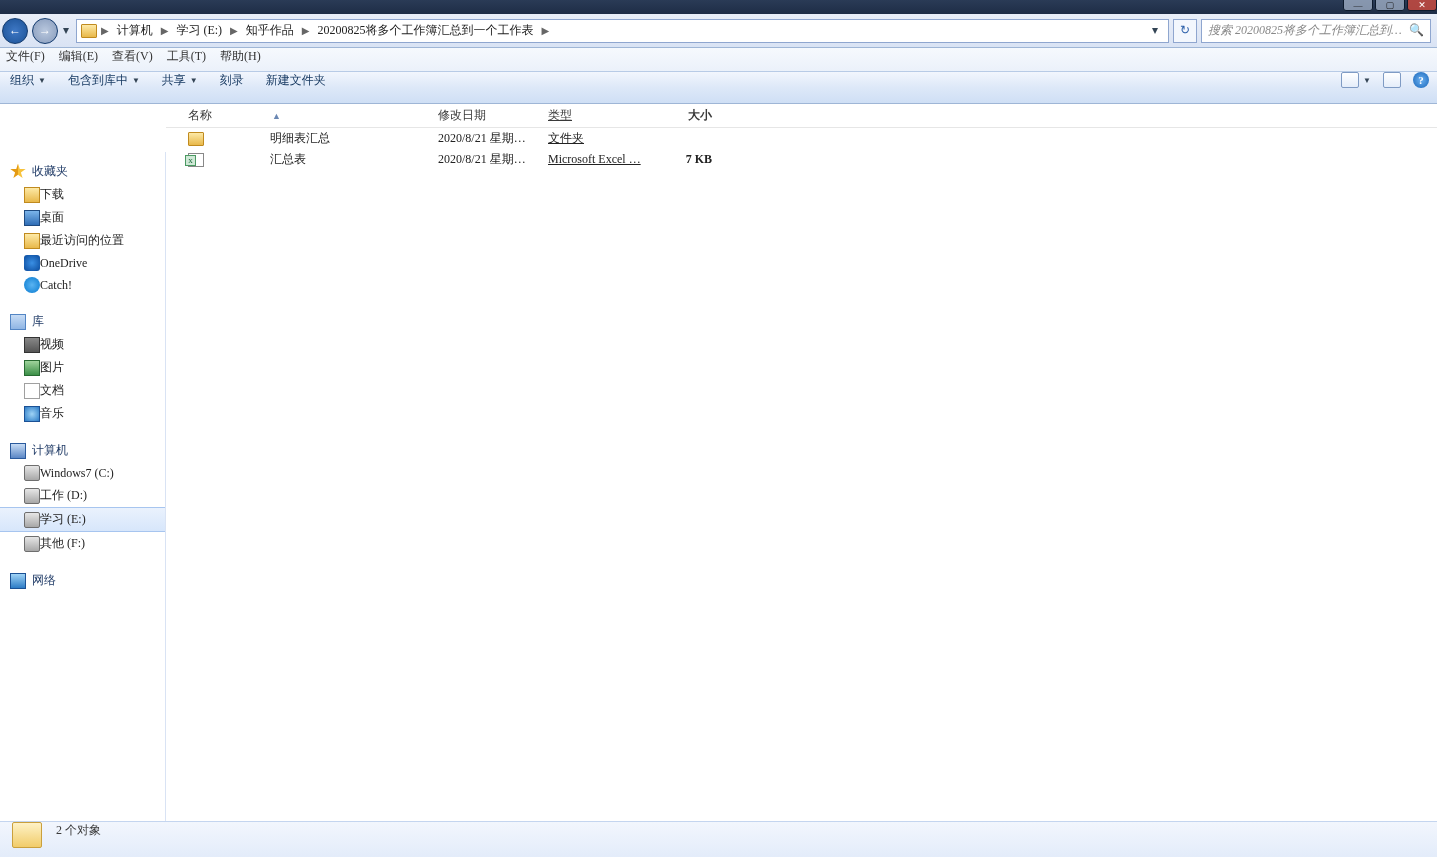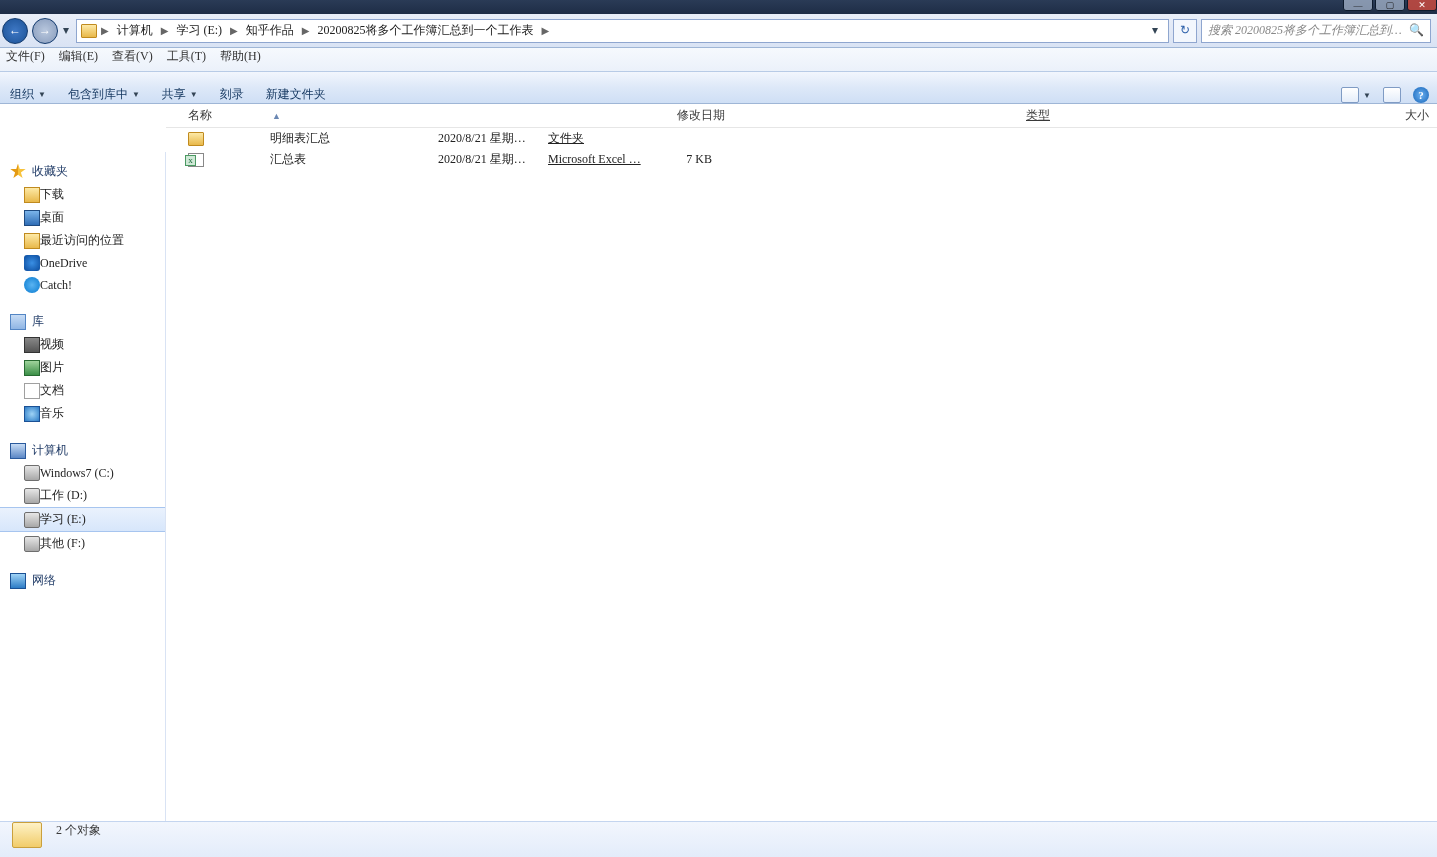--- a/index.html
+++ b/index.html
@@ -23,21 +23,21 @@
 .crumb-arrow{ color:#666; font-size:10px; padding:0 2px;}
 .addr-dd { width:18px; text-align:center; color:#345;}
 .refresh { width:24px; height:24px; background:#f3f7fd; border:1px solid #8fa6cf; display:flex;align-items:center;justify-content:center;color:#2a5ea8; margin-right:4px;}
 .search-box{ width:230px; height:24px; background:#fff; border:1px solid #8fa6cf; display:flex; align-items:center; padding:0 6px; color:#888; font-style:italic; margin-right:6px; justify-content:space-between;}
 .search-box span.mag{ color:#2a5ea8; font-style:normal;}
 
 
 .menubar { height:24px; background:linear-gradient(#f6f9fd,#ebf1fa); border-bottom:1px solid #b8cbe6; display:flex; align-items:flex-start; padding:0 6px; gap:14px; color:#333;}
 
 
-.toolbar { height:32px; background:linear-gradient(#f2f6fd,#dde8f8,#cfdff5); border-bottom:1px solid #9fb6d6; display:flex; align-items:flex-end; padding:0 10px; gap:22px; color:#13365f; position:relative;}
+.toolbar { height:32px; background:linear-gradient(#f2f6fd,#dde8f8,#cfdff5); border-bottom:1px solid #9fb6d6; display:flex; align-items:flex-start; padding:0 10px; gap:22px; color:#13365f; position:relative;}
 .toolbar .tb { display:flex; align-items:center; gap:4px;}
 .toolbar .dd { font-size:8px; color:#345;}
 .toolbar-right { position:absolute; right:8px; display:flex; gap:12px; align-items:center;}
 .tb-ico { width:18px; height:16px; border:1px solid #7f9bc4; background:linear-gradient(#fff,#e4edfa); border-radius:2px;}
 .help-ico { width:16px; height:16px; border-radius:50%; background:radial-gradient(#6db2f2,#1563b7); color:#fff; text-align:center; line-height:16px; font-weight:bold; font-size:11px;}
 
 
 .main { display:flex; height: calc(857px - 14px - 34px - 24px - 32px - 36px);}
 .sidebar { width:166px; border-right:1px solid #d9e3f4; padding:8px 0; overflow:auto;margin-top:48px;}
 .nav-group { margin-bottom:14px;}
@@ -55,26 +55,26 @@
 .ico-vid{ background:linear-gradient(#888,#555); border:1px solid #333;}
 .ico-img{ background:linear-gradient(#9fd49c,#3b8f47); border:1px solid #276a31;}
 .ico-doc{ background:#fff; border:1px solid #a0a0a0;}
 .ico-mus{ background:radial-gradient(#9fd3f6,#2d7cc6); border:1px solid #1b5195;}
 .ico-comp{ background:linear-gradient(#c7dcf5,#5b87c5); border:1px solid #2a5a9d;}
 .ico-drv{ background:linear-gradient(#e6e6e6,#a7a7a7); border:1px solid #6e6e6e; border-radius:2px;}
 .ico-net{ background:linear-gradient(#9fd3f6,#2d7cc6); border:1px solid #1b5195;}
 
 
 .filepane { flex:1; position:relative;}
-.cols { display:flex; height:24px; border-bottom:1px solid #e6e6e6; align-items:center; color:#3a3a3a; padding-left:14px;justify-content:space-between;}
+.cols { display:flex; height:24px; border-bottom:1px solid #e6e6e6; align-items:center; color:#3a3a3a; padding-left:14px;}
 .col { padding:0 8px;}
 .c-name{ width:250px; display:flex; align-items:center; gap:60px;}
 .c-date{ width:110px;}
 .c-type{ width:110px;text-decoration:underline;}
-.c-size{ width:70px; text-align:right;}
+.c-size{ width:70px; text-align:right;font-weight:bold;}
 .sort-arrow{ font-size:9px; color:#6a87b3;}
 .row { display:flex; align-items:center; height:21px; padding-left:14px; color:#222;}
 .row .ico{ width:16px; height:14px; margin-right:6px;}
 .ico-folder{ background:linear-gradient(#fde9a6,#e8b84a); border:1px solid #c08a1e; border-radius:1px;}
 .ico-xlsx{ background:#fff; border:1px solid #888; position:relative;}
 .ico-xlsx::before{content:"x"; position:absolute; left:-4px; top:1px; font-size:9px; color:#1a6b3a; background:#cfe8d6; border:1px solid #4a9962; width:9px; height:9px; line-height:8px; text-align:center;}
 
 
 .statusbar { height:36px; background:linear-gradient(#f2f6fd,#e3ecfa); border-top:1px solid #c4d5ef; display:flex; padding:0 12px; gap:14px; color:#3a3a3a;}
 .status-folder{ width:30px; height:26px; background:linear-gradient(#fef2c6,#f1cc6a); border:1px solid #caa03c; border-radius:2px;}

